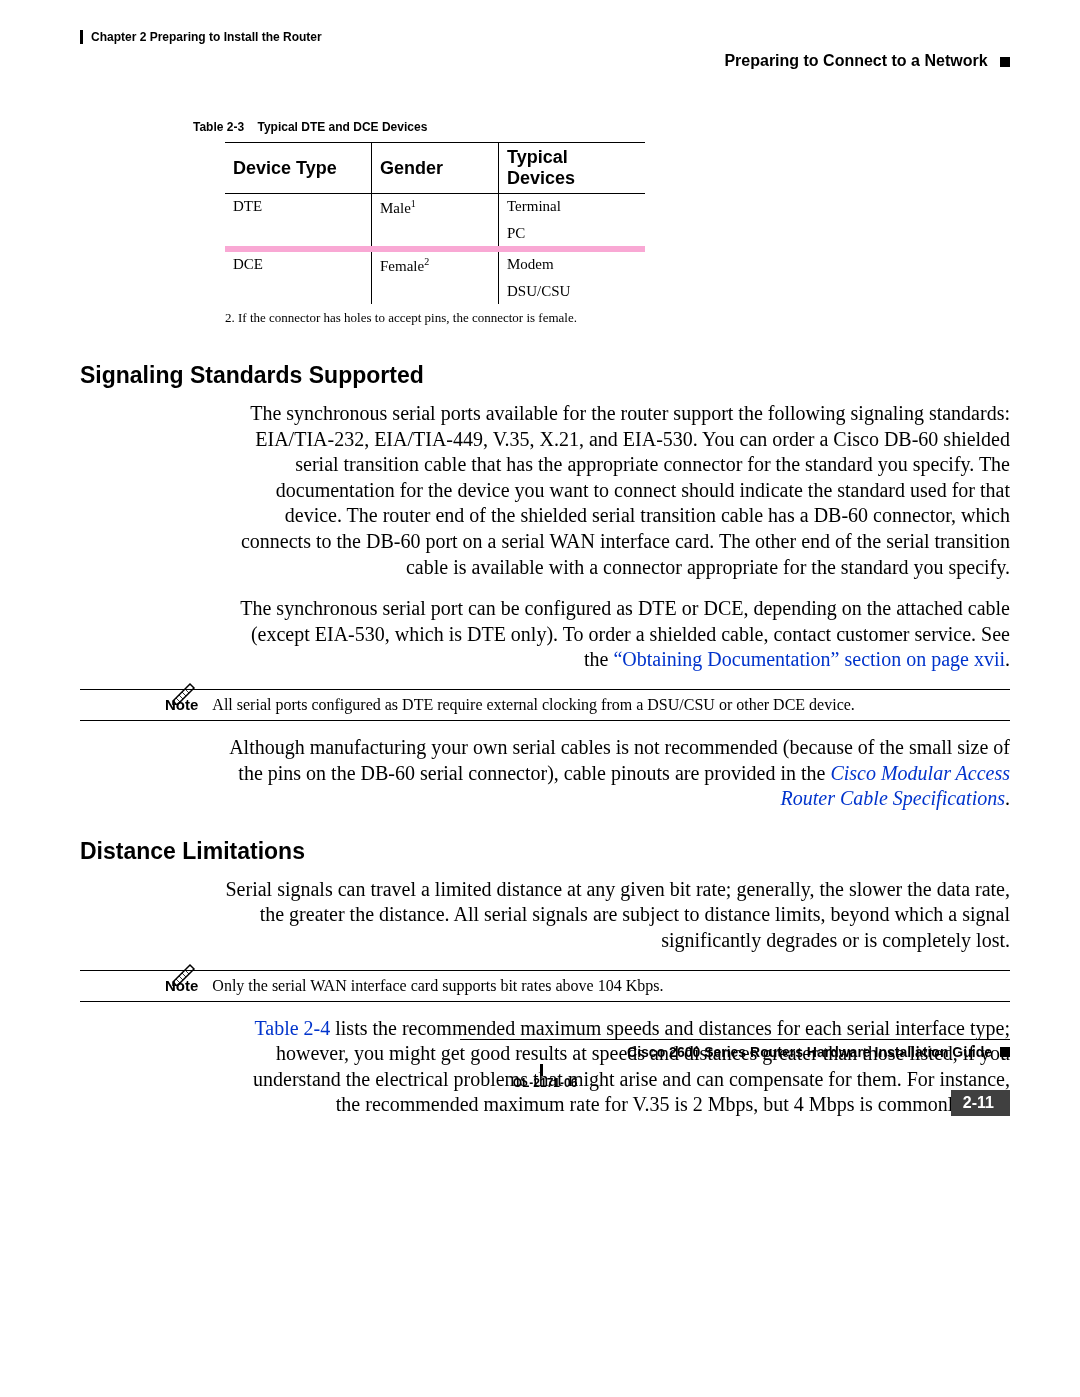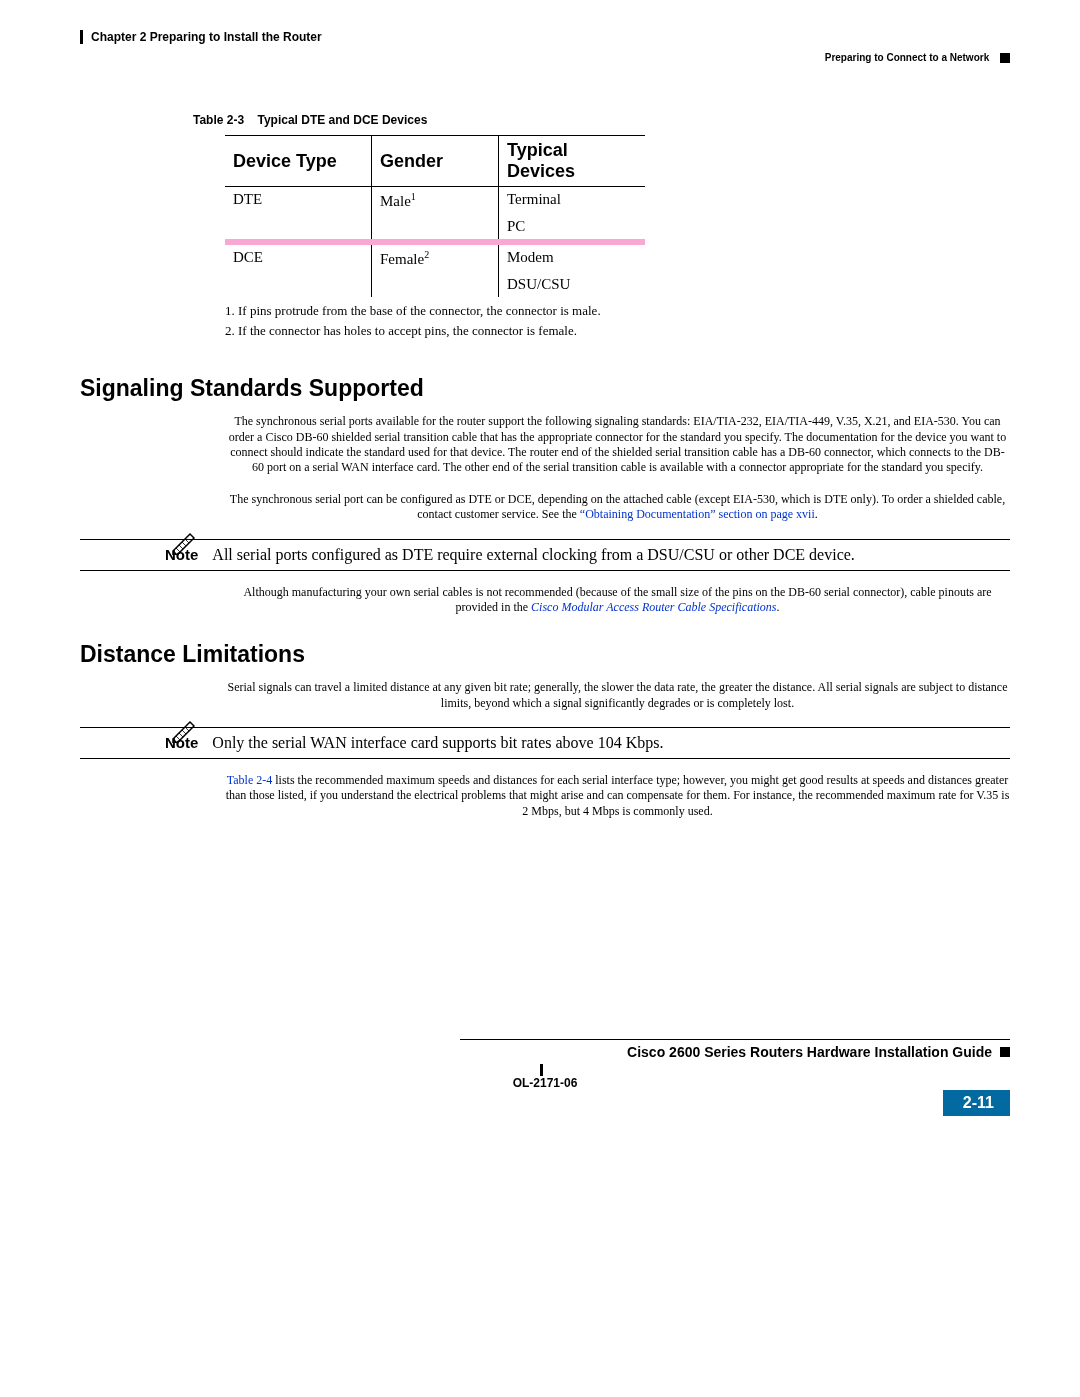--- a/index.html
+++ b/index.html
@@ -27,21 +27,21 @@
   .header-bar .vbar {
     width: 3px;
     height: 14px;
     background: #000;
     margin-right: 8px;
   }
   .header-right {
     text-align: right;
     font-family: Arial, Helvetica, sans-serif;
     font-weight: bold;
-    font-size: 10px;
+    font-size: 16px;
     margin-top: 8px;
     margin-bottom: 50px;
   }
   .header-right .endcap {
     display: inline-block;
     width: 10px;
     height: 10px;
     background: #000;
     vertical-align: middle;
     margin-left: 8px;
@@ -98,24 +98,24 @@
     margin: 4px 0;
   }
   h2.section {
     font-family: Arial, Helvetica, sans-serif;
     font-weight: bold;
     font-size: 23px;
     margin: 16px 0 12px 0;
   }
   .body-block {
     margin-left: 145px;
-    font-size: 12px;
+    font-size: 20px;
     line-height: 1.28;
     margin-bottom: 16px;
-    text-align: center;
+    text-align: right;
   }
   .body-block a {
     color: #0033cc;
     text-decoration: none;
   }
   .body-block a.ital {
     font-style: italic;
   }
   .note-row {
     position: relative;
@@ -185,26 +185,26 @@
     font-size: 12px;
   }
   .vbar2 {
     width: 3px;
     height: 12px;
     background: #000;
     margin-right: 8px;
   }
   .pgnum {
     margin-left: auto;
-    background: #0369a1;
+    background: #404040;
     color: #fff;
     font-family: Arial, Helvetica, sans-serif;
     font-weight: bold;
     font-size: 16px;
-    padding: 4px 16px 4px 20px;
+    padding: 4px 16px 4px 12px;
   }
   .pencil svg {
     width: 30px;
     height: 24px;
   }
 </style>
 </head>
 <body>
 
 <div class="page">
@@ -250,21 +250,20 @@
       <tr>
         <td></td>
             <td></td>
         <td><span>DSU/CSU</span></td>
       </tr>
     </tbody>
       </table>
   </div>
 
   <div class="tbl-notes">
-    <div>1.   If pins protrude from the base of the connector, the connector is male.</div>
     <div>2.   If the connector has holes to accept pins, the connector is female.</div>
   </div>
 
   <h2 class="section">Signaling Standards Supported</h2>
 
   <div class="body-block">The synchronous serial ports available for the router support the following signaling standards: EIA/TIA-232, EIA/TIA-449, V.35, X.21, and EIA-530. You can order a Cisco DB-60 shielded serial transition cable that has the appropriate connector for the standard you specify. The documentation for the device you want to connect should indicate the standard used for that device. The router end of the shielded serial transition cable has a DB-60 connector, which connects to the DB-60 port on a serial WAN interface card. The other end of the serial transition cable is available with a connector appropriate for the standard you specify.</div>
 
   <div class="body-block">
     <span>The synchronous serial port can be configured as DTE or DCE, depending on the attached cable (except EIA-530, which is DTE only). To order a shielded cable, contact customer service. See the </span><a href="#">“Obtaining Documentation” section on page xvii</a><span>.</span>
   </div>

